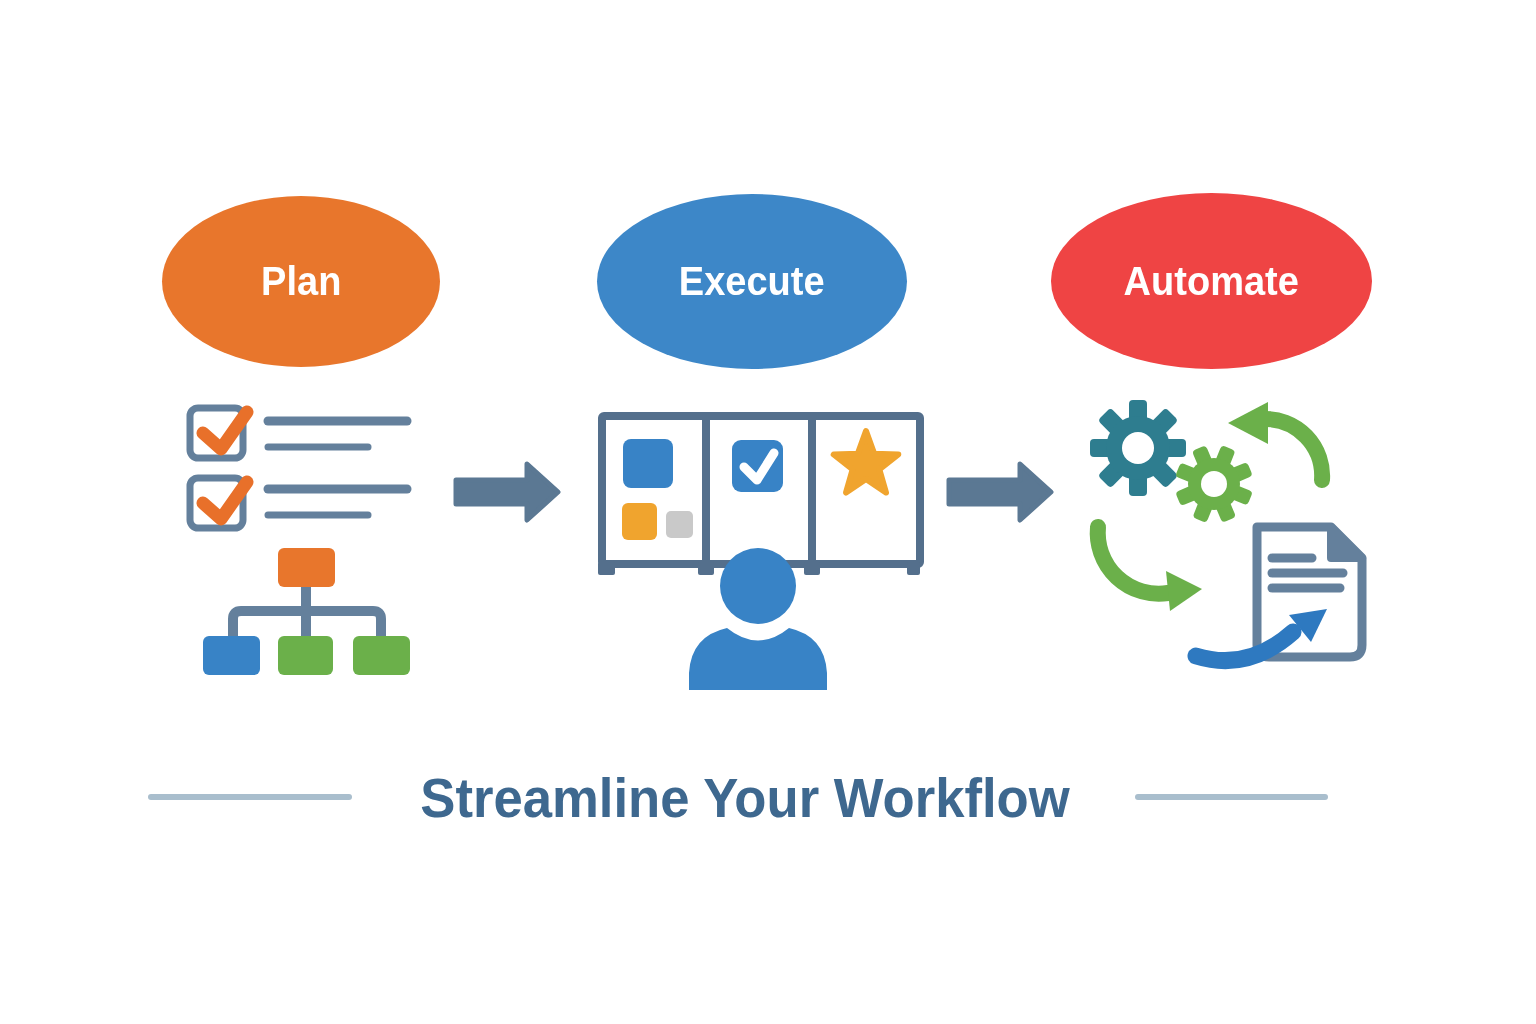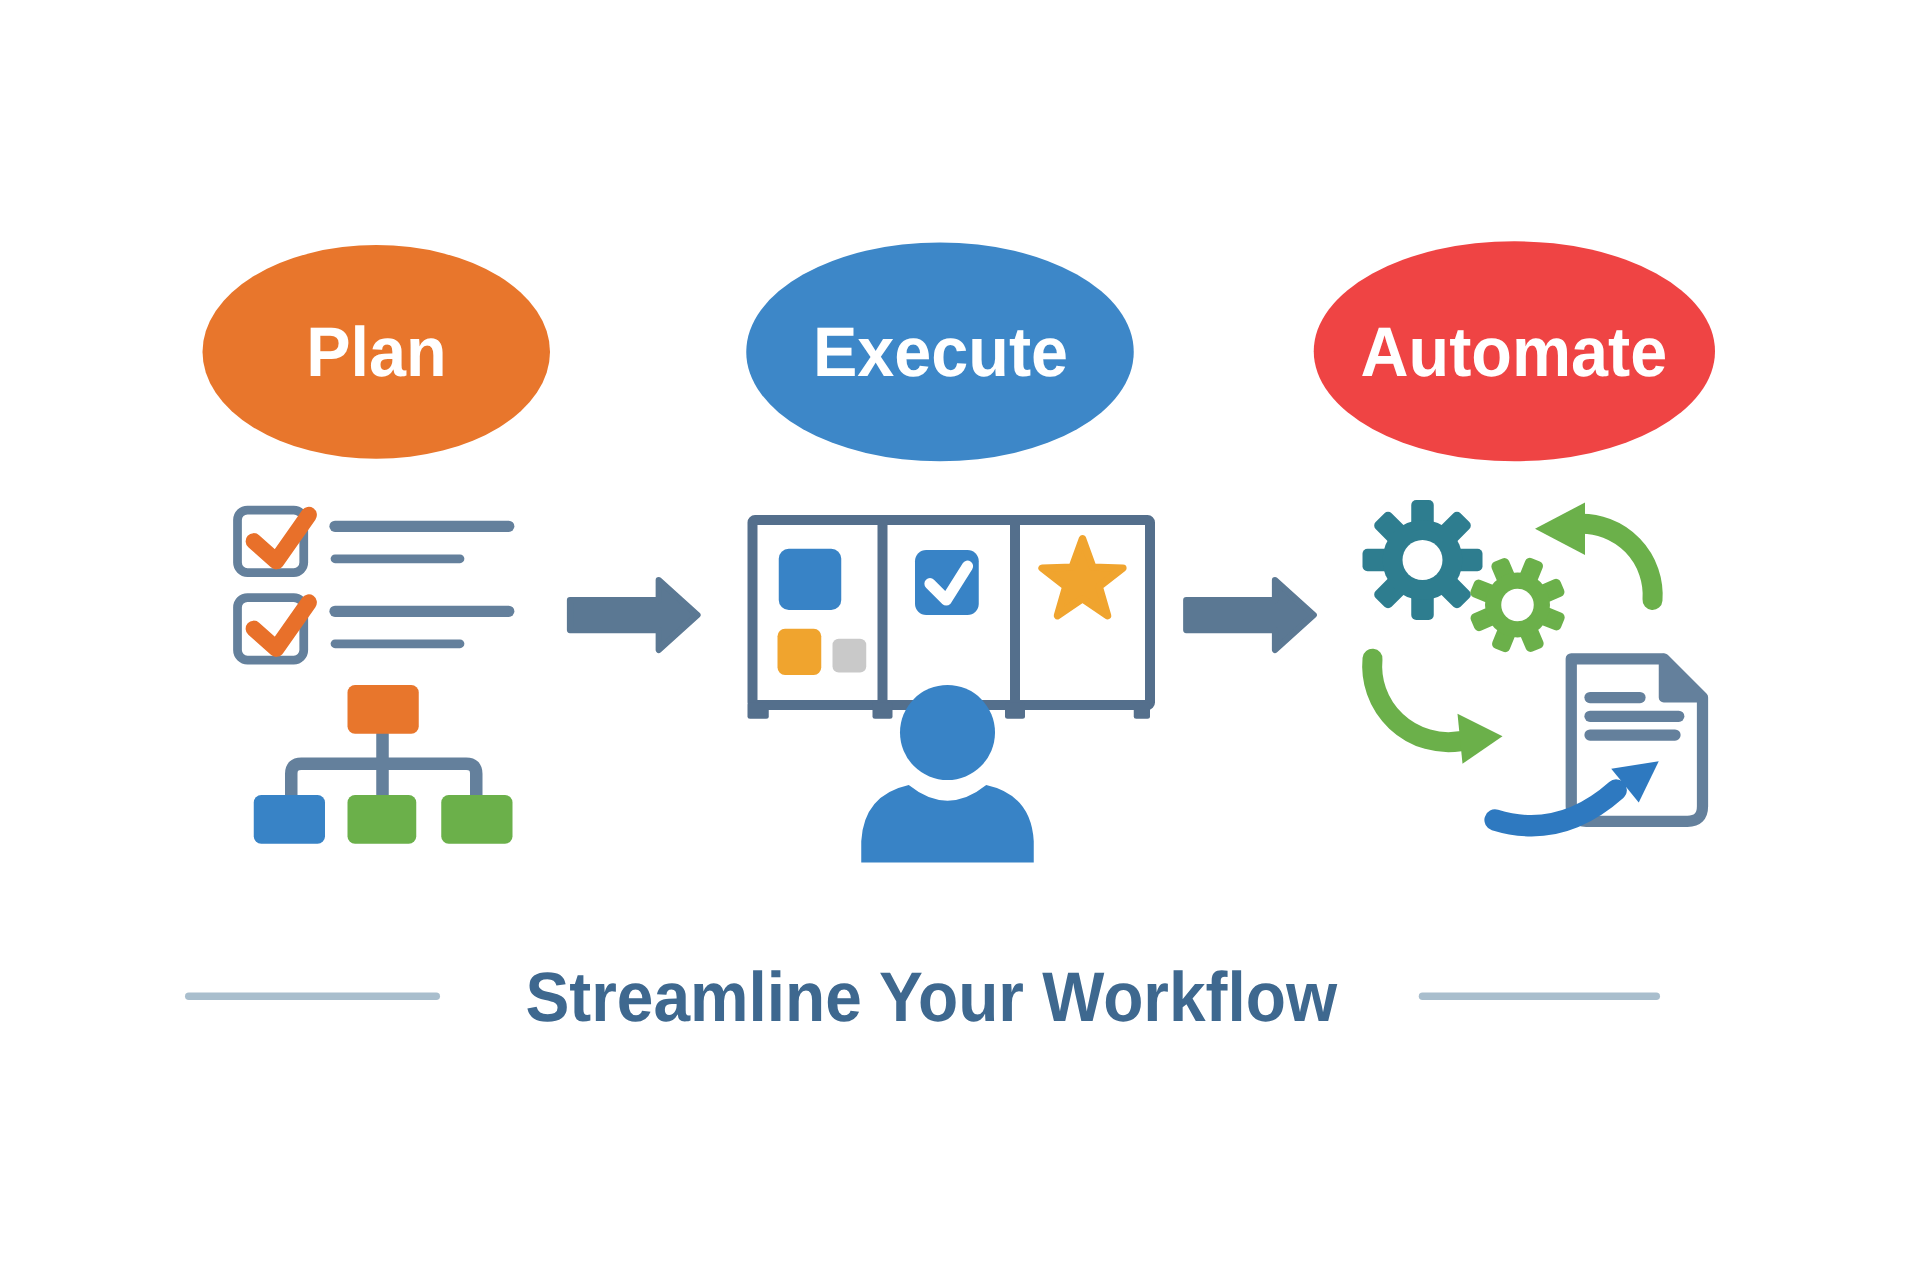--- a/index.html
+++ b/index.html
@@ -2,21 +2,21 @@
 <html><head>
 <meta charset="utf-8">
 <style>
   html,body{margin:0;padding:0;background:#ffffff;}
   #canvas{
     position:relative;width:1536px;height:1024px;background:#ffffff;
     overflow:hidden;font-family:"Liberation Sans",sans-serif;
   }
   .bubble{
     position:absolute;border-radius:50%;display:flex;align-items:center;justify-content:center;
-    color:#ffffff;font-weight:bold;font-size:56px;
+    color:#ffffff;font-weight:bold;font-size:40px;
   }
   .bubble span{display:inline-block;transform:scaleX(.95);white-space:nowrap;}
   #bubble-plan{left:162px;top:196px;width:278px;height:171px;background:#E8762C;}
   #bubble-execute{left:597px;top:194px;width:310px;height:175px;background:#3D87C8;text-align:center;}
   #bubble-automate{left:1051px;top:193px;width:321px;height:176px;background:#ef4444;}
   .abs{position:absolute;}
   .headline{
     position:absolute;left:380px;top:765px;width:730px;text-align:center;
     font-size:56px;font-weight:bold;color:#3E688F;
     transform:scaleX(.94);transform-origin:center;white-space:nowrap;

